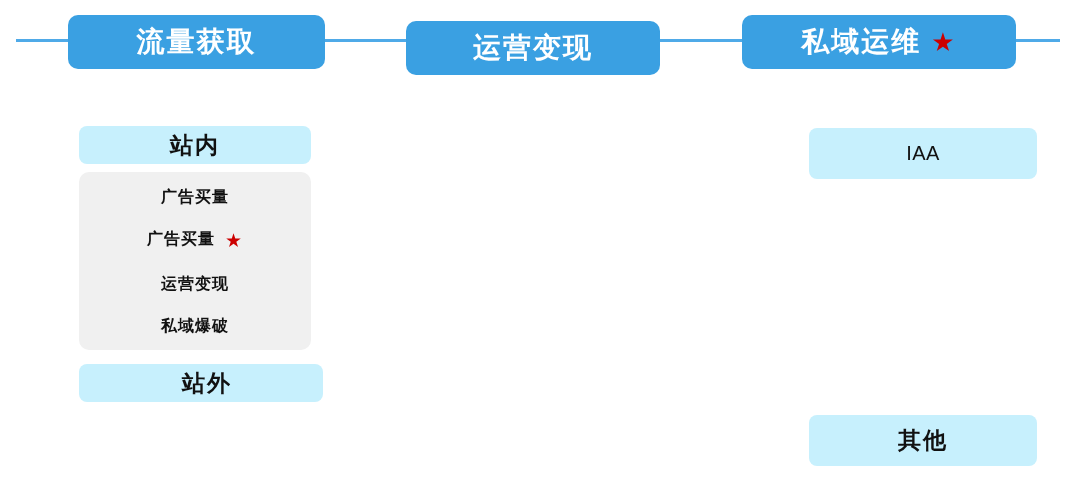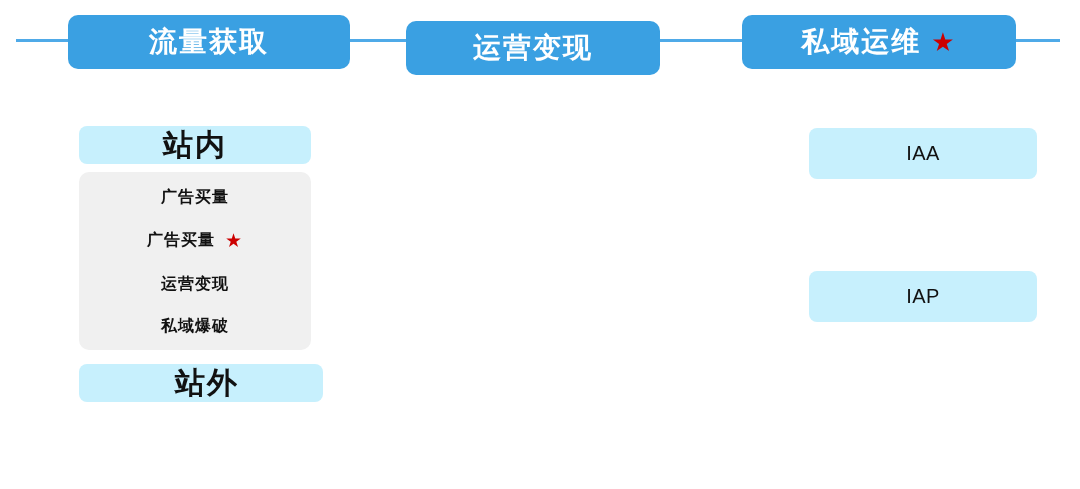--- a/index.html
+++ b/index.html
@@ -37,21 +37,21 @@
     align-items: center;
     justify-content: center;
     gap: 10px;
     color: #ffffff;
     font-size: 28px;
     font-weight: 700;
     letter-spacing: 2px;
     z-index: 2;
   }
   .header-pill .pill-label { color: #ffffff; }
-  #hdr0 { left: 68px;  width: 282px; }
+  #hdr0 { left: 68px;  width: 257px; }
   #hdr1 { left: 406px; width: 254px; margin-top: 6px; }
   #hdr2 { left: 742px; width: 274px; }
 
   
   .star {
     color: #CC0000;
     font-size: 26px;
     line-height: 1;
     display: inline-block;
   }
@@ -74,40 +74,39 @@
   .blue-box {
     position: absolute;
     background: #C7F0FD;
     border-radius: 8px;
     display: flex;
     align-items: center;
     justify-content: center;
     color: #111111;
     font-weight: 700;
   }
-  .blue-box.cjk { font-size: 30px; letter-spacing: 2px; }
+  .blue-box.cjk { font-size: 23px; letter-spacing: 2px; }
   .blue-box.latin { font-size: 20px; font-weight: 400; letter-spacing: 0.5px; }
 
   
   .gray-box {
     position: absolute;
     background: #F0F0F0;
     border-radius: 10px;
     display: flex;
     flex-direction: column;
     align-items: center;
     justify-content: center;
   }
   .gray-item {
     color: #111111;
     font-size: 16px;
     font-weight: 700;
     letter-spacing: 1px;
     display: flex;
-    align-items: center;
     justify-content: center;
     line-height: 1;
   }
 
   
   #c0-head-1 { left: 79px; top: 126px; width: 232px; height: 38px; }
   #c0-group-1 { left: 79px; top: 172px; width: 232px; height: 178px; gap: 26px; }
   #c0-head-2 { left: 79px; top: 364px; width: 232px; height: 38px; padding-left: 12px; }
   #c0-group-2 { left: 79px; top: 410px; width: 232px; height: 60px; }
 
@@ -163,24 +162,24 @@
     </div>
 
   </div>
 
   <div class="column" id="col1">
 
     <div class="blue-box latin" id="c1-box-0">
       <span>IAA</span>
     </div>
 
-    <div class="blue-box latin" id="c1-box-1">
-      <span>IAP</span>
+
+    <div class="blue-box cjk" id="c1-box-2">
+      <span>其他</span>
     </div>
-
   </div>
 
   <div class="column" id="col2">
 
     
 
     
 
     
 

